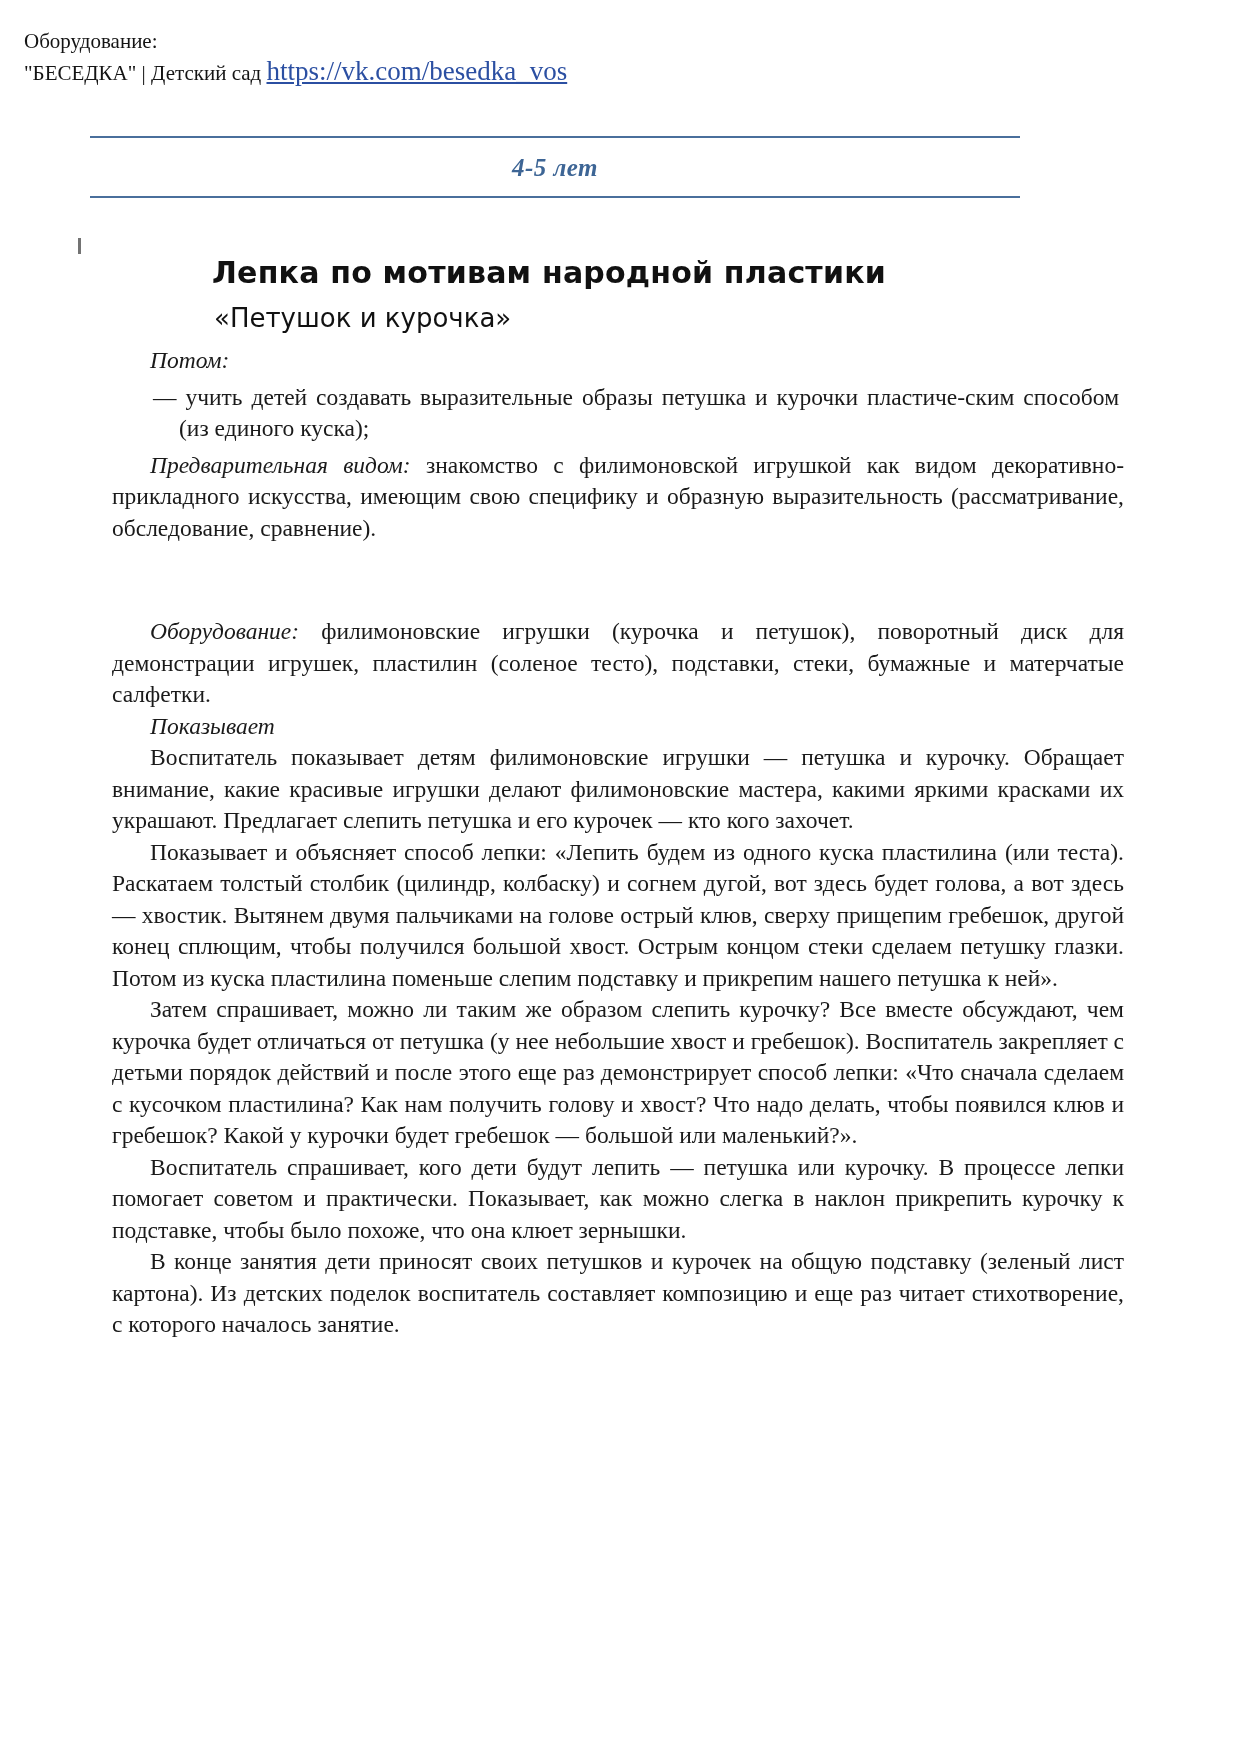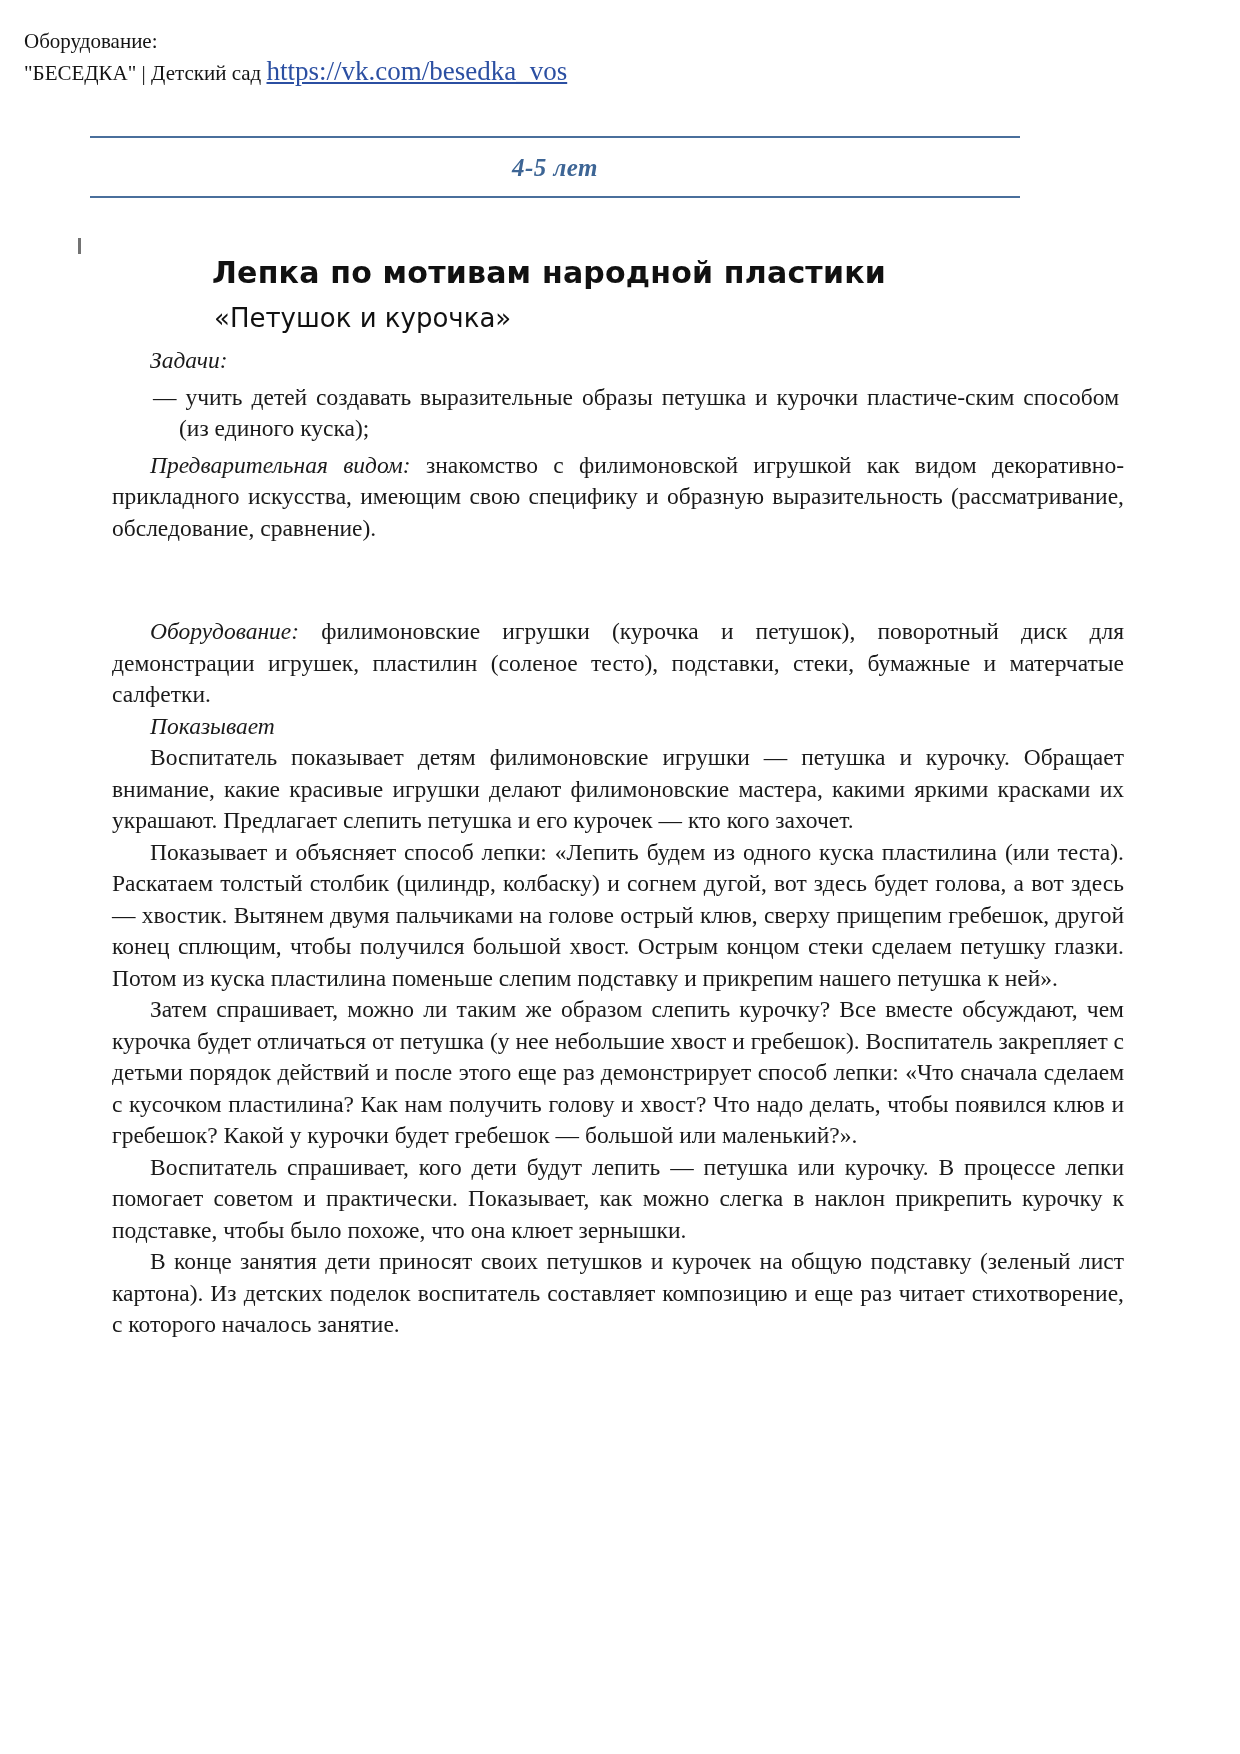--- a/index.html
+++ b/index.html
@@ -148,21 +148,21 @@
   <div class="age-rule"></div>
 </div>
 
 <div class="stray-mark"></div>
 
 <div class="doc-title">Лепка по мотивам народной пластики</div>
 <div class="doc-subtitle">«Петушок и курочка»</div>
 
 <div class="content">
 
-  <p class="task-head">Задачи:</p>
+  <p class="task-head">Потом:</p>
 
   <ul class="tasks">
     <li>— учить детей создавать выразительные образы петушка и курочки пластиче-ским способом (из единого куска);</li>
   </ul>
 
   <p class="indent"><span class="lead-it">Предварительная видом:</span><span> знакомство с филимоновской игрушкой как видом декоративно-прикладного искусства, имеющим свою специфику и образную выразительность (рассматривание, обследование, сравнение).</span></p>
 
   <div class="gap-lg"></div>
 
   <p class="indent"><span class="lead-it">Оборудование:</span><span> филимоновские игрушки (курочка и петушок), поворотный диск для демонстрации игрушек, пластилин (соленое тесто), подставки, стеки, бумажные и матерчатые салфетки.</span></p>

